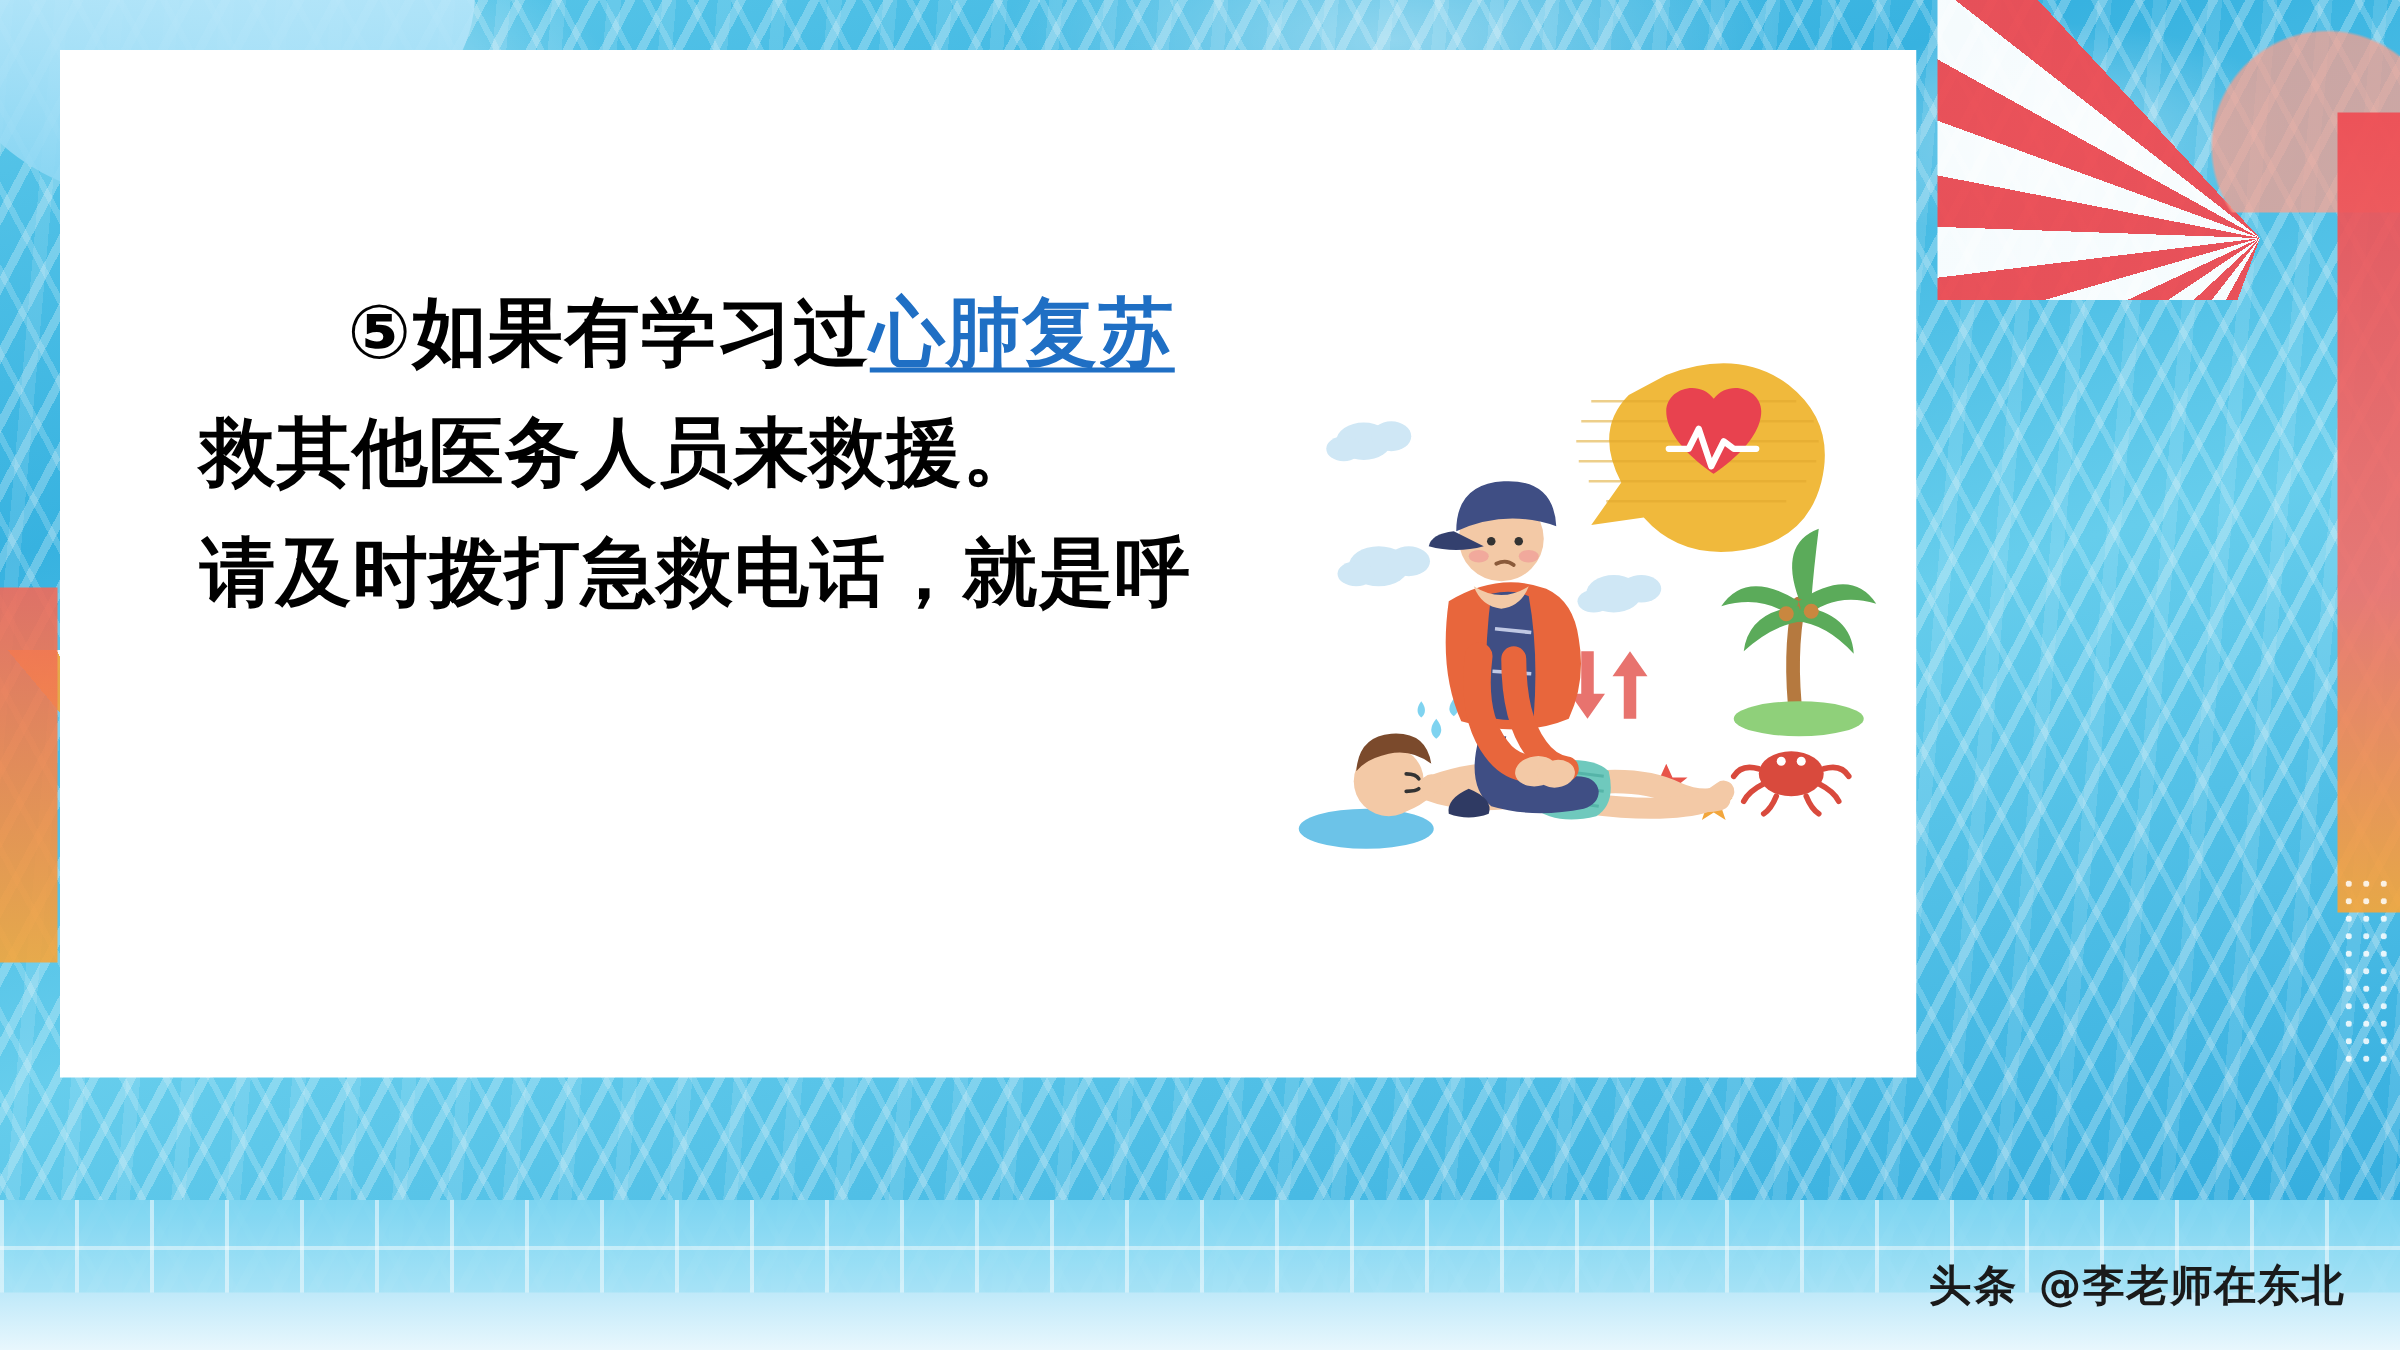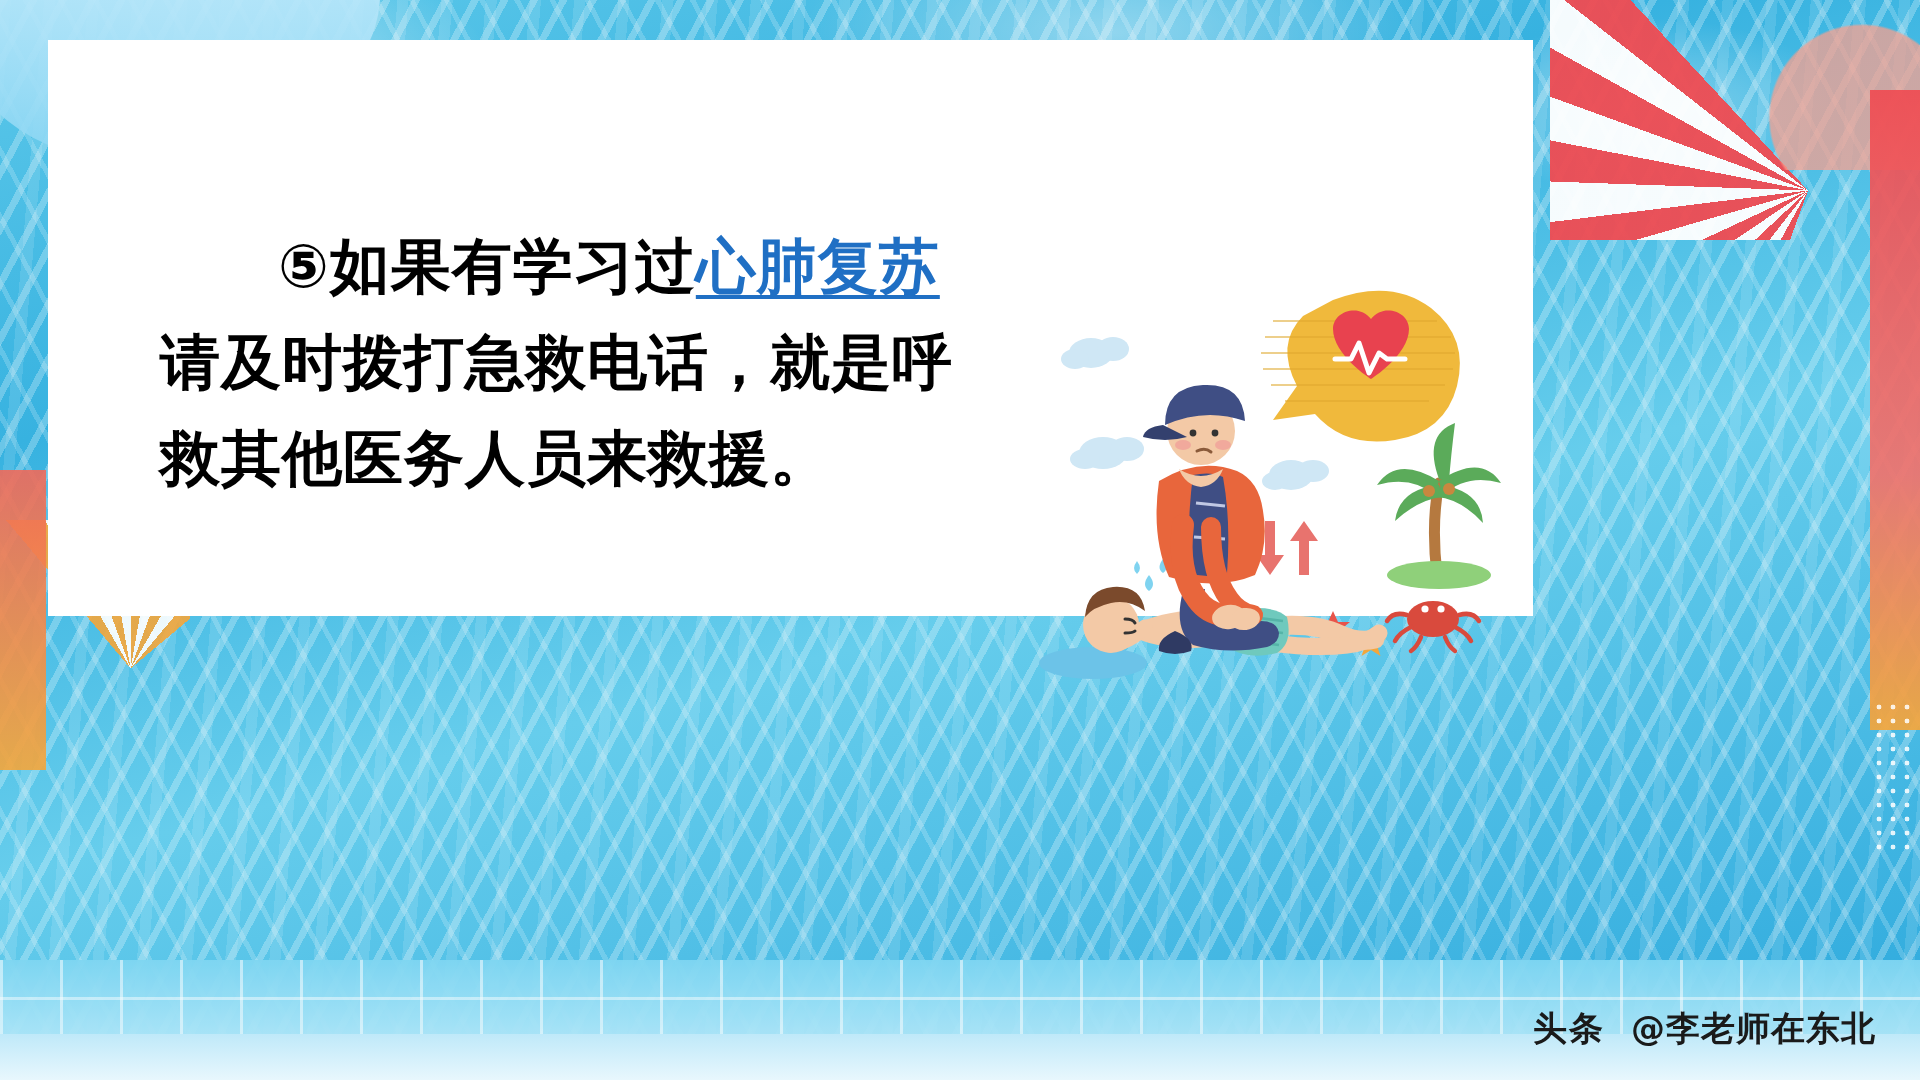--- a/index.html
+++ b/index.html
@@ -95,21 +95,21 @@
     opacity:.92;
   }
   .dots-r{
     position:absolute;right:8px;top:700px;width:40px;height:150px;
     background-image:radial-gradient(circle, #ffffff 2.4px, rgba(255,255,255,0) 2.6px);
     background-size:14px 14px;opacity:.85;
   }
 
   
   #card{
-    position:absolute;left:48px;top:40px;width:1485px;height:576px;
+    position:absolute;left:48px;top:40px;width:1485px;height:822px;
     background:#ffffff;
   }
 
   
   #text-block{
     position:absolute;left:112px;top:178px;width:880px;
     color:#000000;
     font-family:"DejaVu Sans","Liberation Sans",sans-serif;
     font-weight:700;
     font-size:60px;
@@ -126,21 +126,21 @@
     text-decoration-thickness:4px;
   }
 
   
   #illus{position:absolute;left:985px;top:235px;width:520px;height:430px;}
   #illus svg{width:100%;height:100%;display:block;}
 
   
   #watermark{
     position:absolute;right:44px;bottom:28px;
-    display:flex;align-items:center;gap:26px;
+    display:flex;align-items:center;gap:16px;
     font-family:"DejaVu Sans","Liberation Sans",sans-serif;
     font-weight:700;font-size:34px;color:#1a1a1a;
     white-space:nowrap;
   }
   #watermark .wm-brand{letter-spacing:2px;}
   #watermark .wm-handle{letter-spacing:1px;text-align:right;}
 </style>
 </head>
 <body>
 
@@ -153,21 +153,21 @@
   <div class="sun-l"></div>
   <div class="strip-l"></div>
   <div class="strip-r"></div>
   <div class="dots-r"></div>
   <div class="bg-tiles"></div>
   <div class="bg-tiles2"></div>
 </div>
 
 <div id="card">
 
-  <div id="text-block"><span class="tline"><span class="indent"></span><span>⑤如果有学习过</span><span class="kw">心肺复苏</span></span><span class="tline"><span>请及时拨打急救电话，就是呼</span></span><span class="tline"><span>救其他医务人员来救援。</span></span></div>
+  <div id="text-block"><span class="tline"><span class="indent"></span><span>⑤如果有学习过</span><span class="kw">心肺复苏</span></span><span class="tline"><span>救其他医务人员来救援。</span></span><span class="tline"><span>请及时拨打急救电话，就是呼</span></span></div>
 
   <div id="illus">
     <svg viewBox="0 0 520 430" xmlns="http://www.w3.org/2000/svg">
 
       <g fill="#cfe7f5">
         <ellipse cx="58" cy="78" rx="22" ry="15"></ellipse>
         <ellipse cx="80" cy="74" rx="16" ry="12"></ellipse>
         <ellipse cx="42" cy="84" rx="14" ry="10"></ellipse>
       </g>
       <g fill="#cfe7f5">

